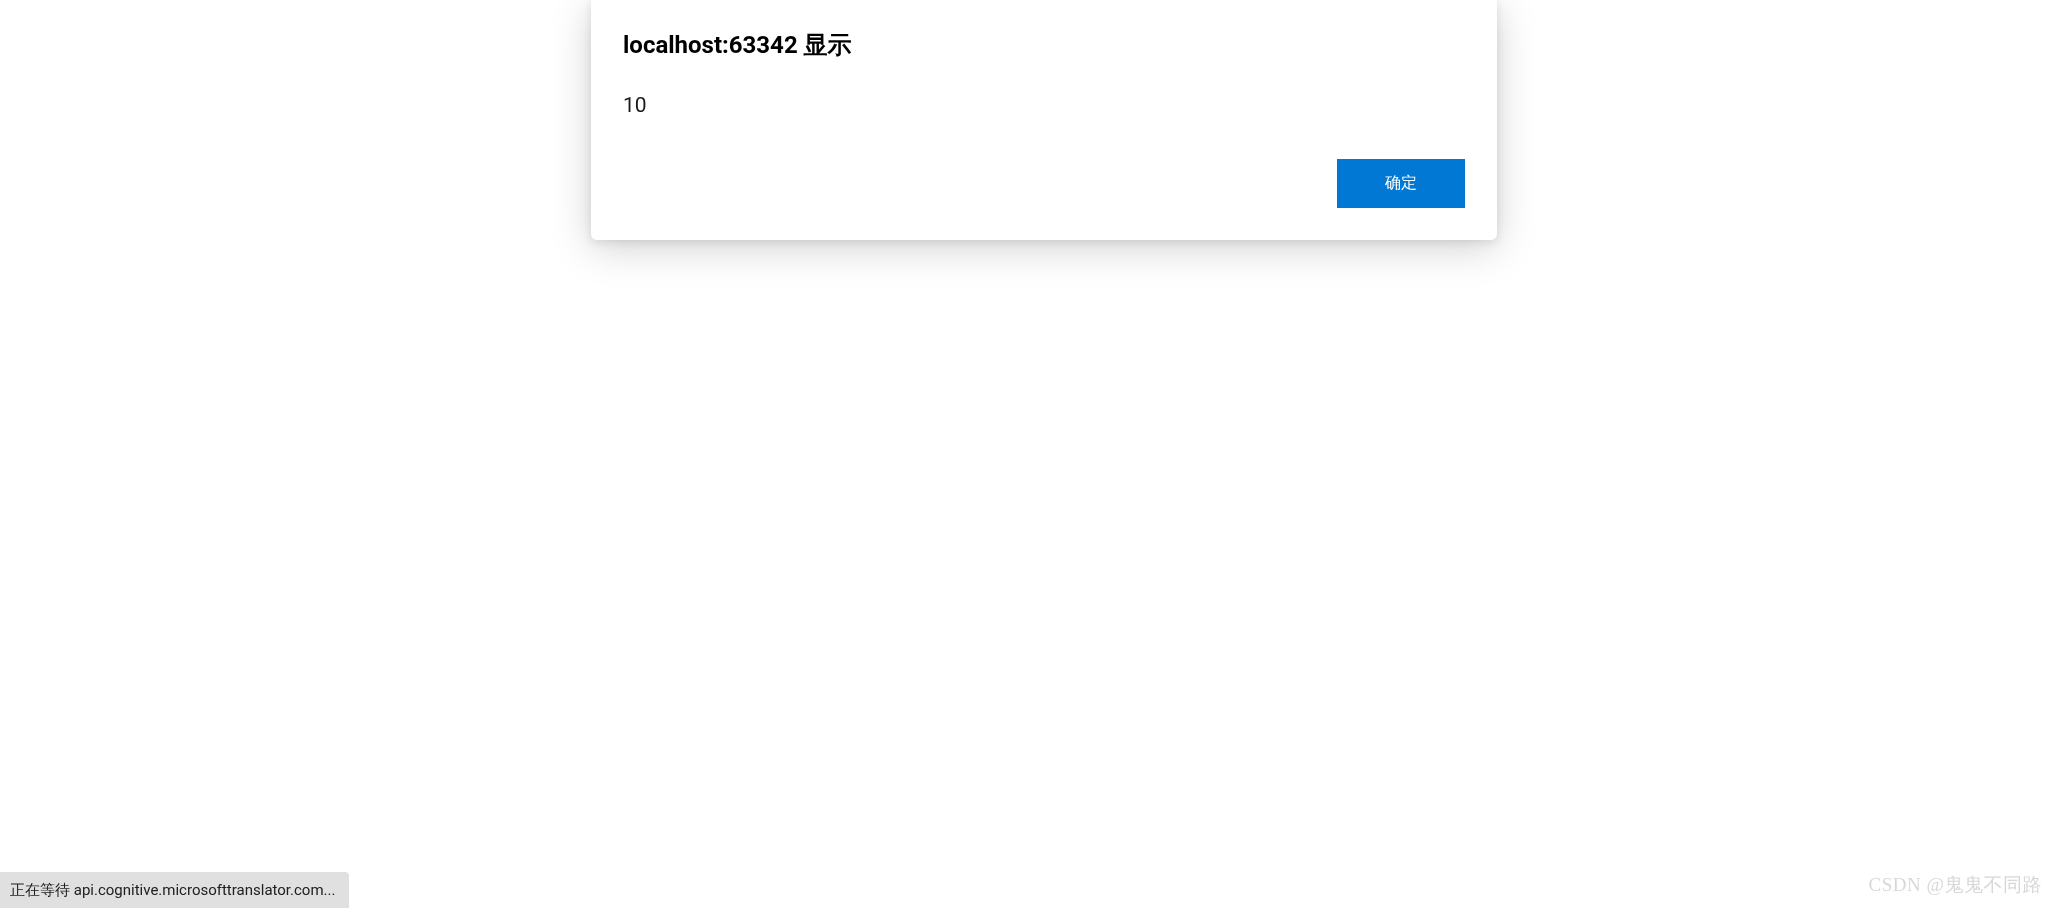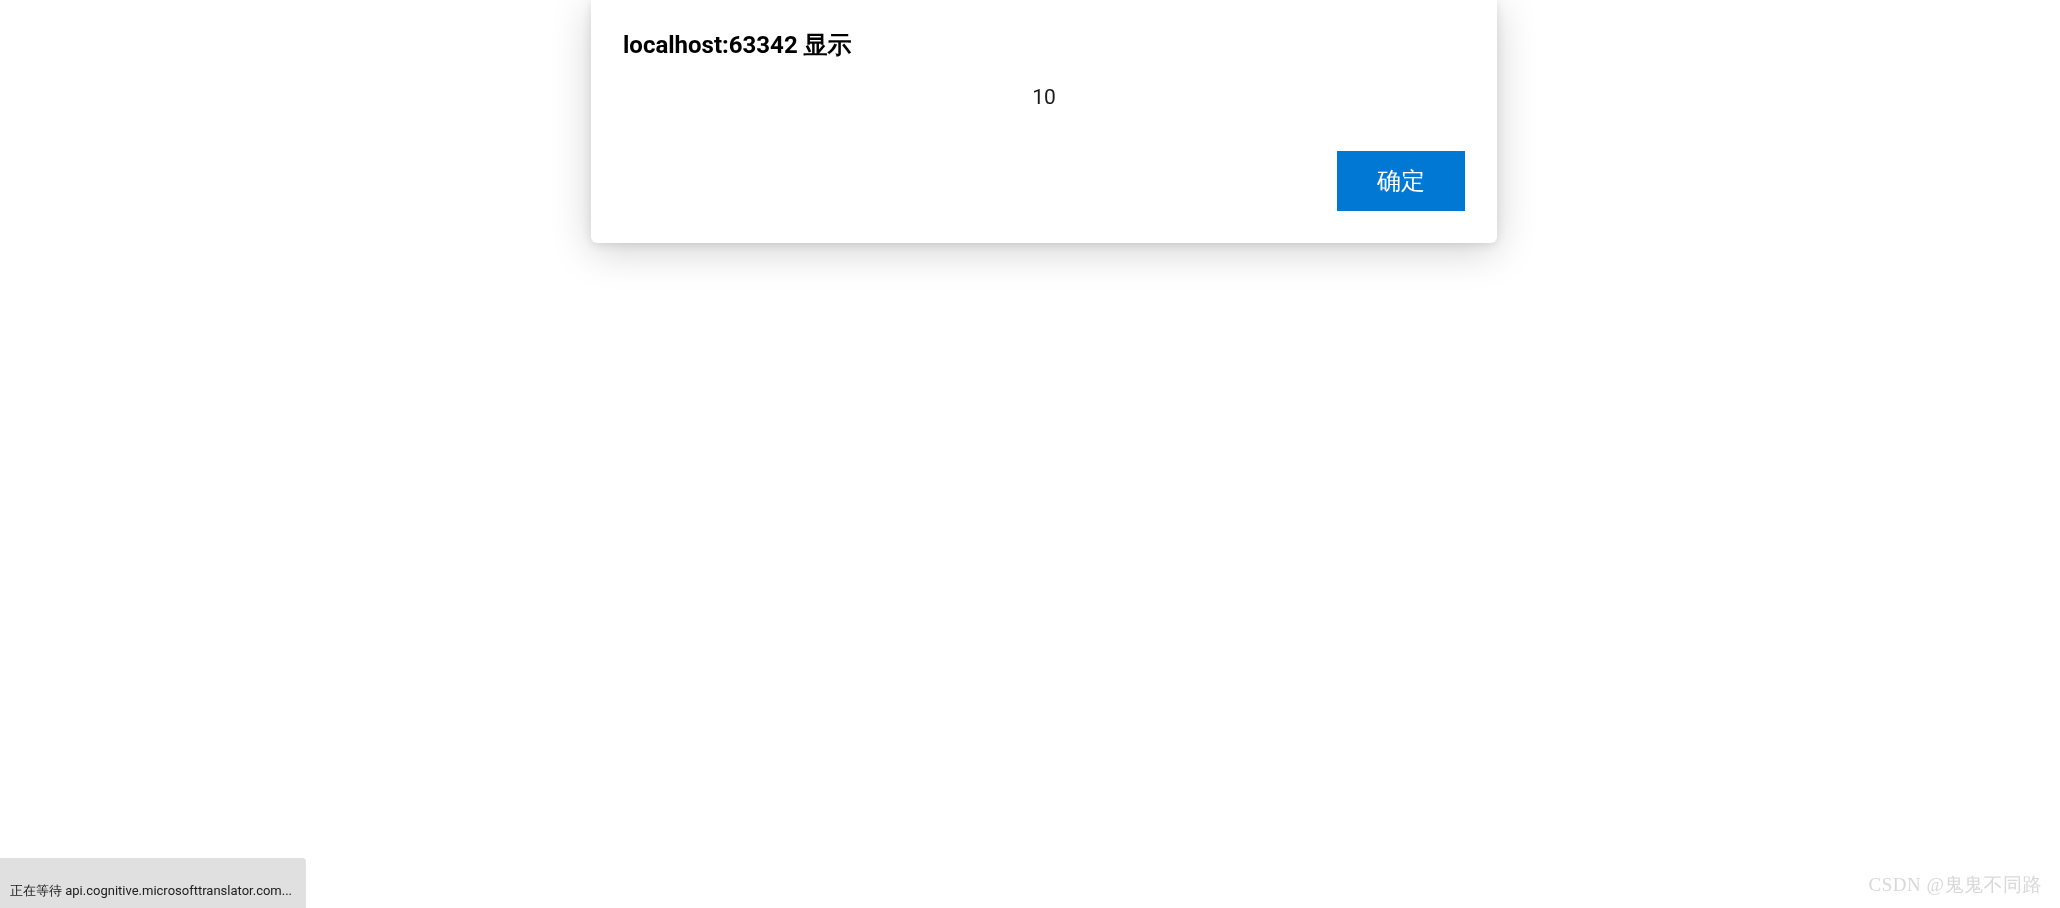--- a/index.html
+++ b/index.html
@@ -24,52 +24,51 @@
       border-radius: 0 0 6px 6px;
       box-shadow: 0 8px 40px rgba(0,0,0,0.18), 0 2px 10px rgba(0,0,0,0.1);
       padding: 30px 32px 32px 32px;
       display: flex;
       flex-direction: column;
     }
     .dialog-title {
       font-size: 24px;
       font-weight: 700;
       color: #000000;
-      margin-bottom: 22px;
+      margin-bottom: 30px;
       line-height: 1.3;
     }
     .dialog-message {
       font-size: 21px;
       color: #1a1a1a;
       line-height: 1.4;
       margin-bottom: 38px;
-      text-align: center;
     }
     .dialog-actions {
       display: flex;
       justify-content: flex-end;
     }
     .btn-ok {
       background: #0078d4;
       color: #ffffff;
       border: none;
-      font-size: 24px;
+      font-size: 16px;
       padding: 14px 40px;
       cursor: pointer;
       font-family: Liberation Serif, serif;
       min-width: 128px;
     }
     .status-bar {
       position: absolute;
       left: 0;
       bottom: 0;
       background: #e0e0e0;
       color: #202020;
-      font-size: 13px;
-      padding: 24px 14px 8px 10px;
+      font-size: 15px;
+      padding: 9px 14px 8px 10px;
       border-top-right-radius: 4px;
       max-width: 690px;
       white-space: nowrap;
       overflow: hidden;
       text-overflow: ellipsis;
     }
     .watermark {
       position: absolute;
       right: 18px;
       bottom: 10px;

